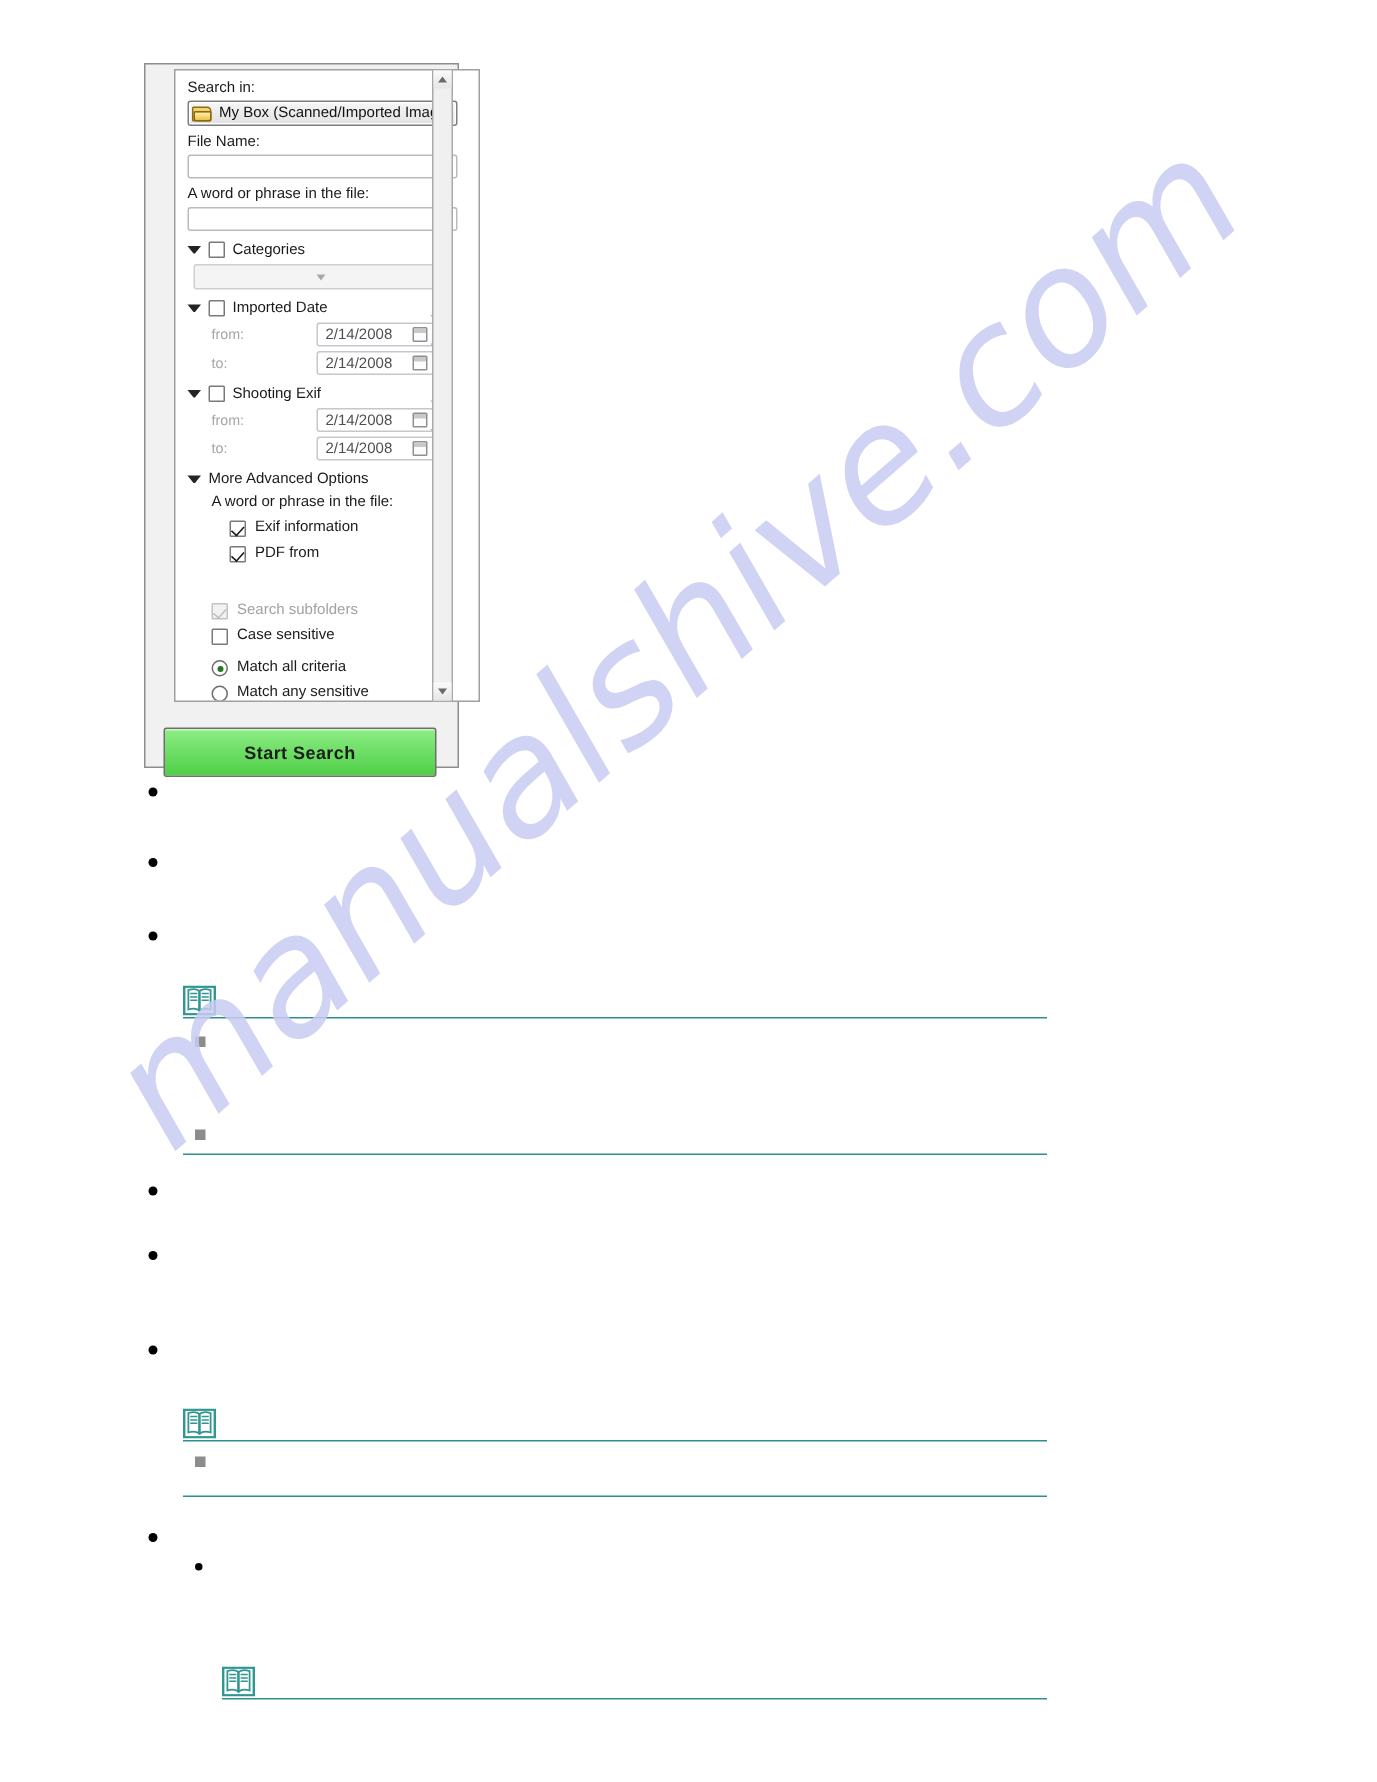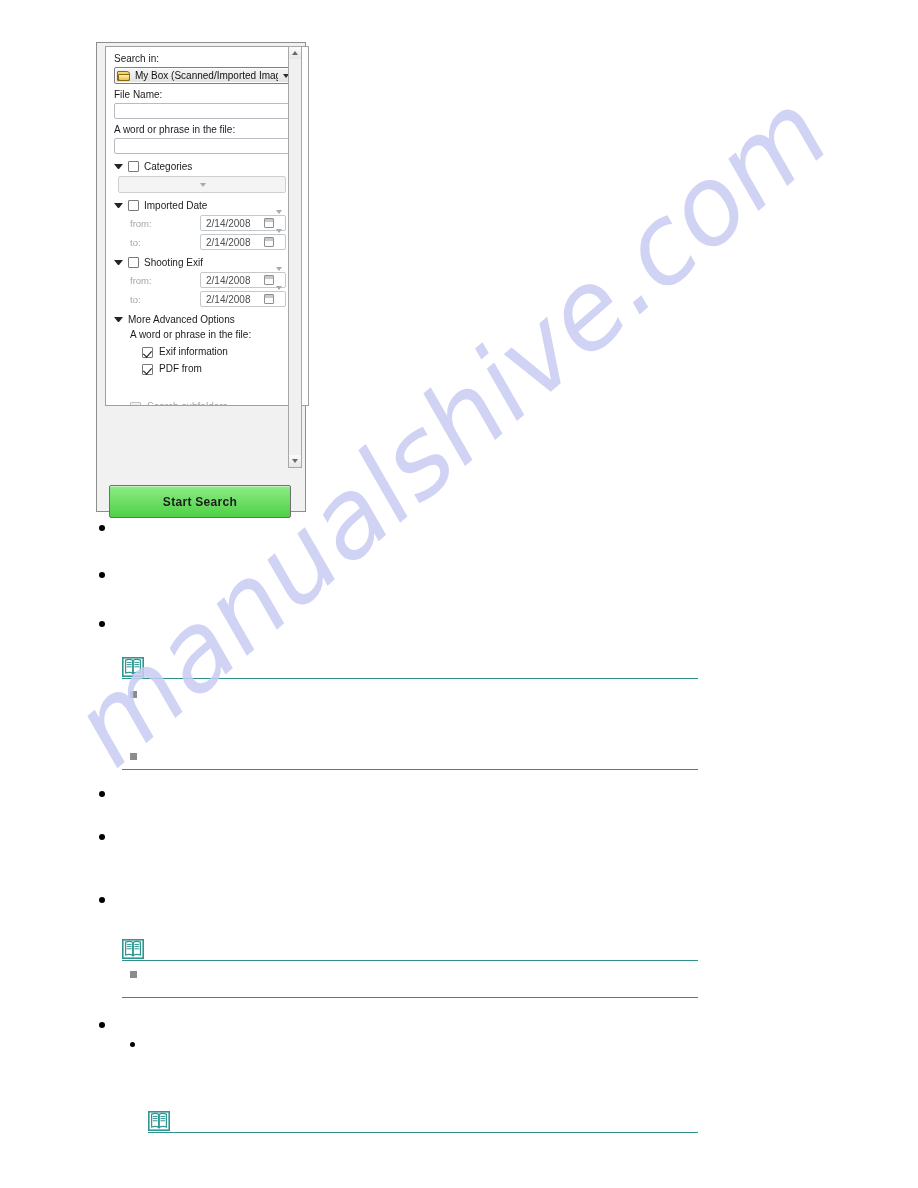--- a/index.html
+++ b/index.html
@@ -47,22 +47,22 @@
   #search-panel {
     position: absolute;
     left: 96px; top: 42px;
     width: 210px; height: 470px;
     background: #f1f1f1;
     border: 1px solid #8e8e8e;
     z-index: 10;
   }
   #panel-scroll-area {
     position: absolute;
-    left: 8px; top: 3px;
-    width: 204px; height: 360px;
+    left: 19px; top: 3px;
+    width: 204px; height: 422px;
     background: #ffffff;
     border: 1px solid #a0a0a0;
     overflow: hidden;
     padding-left: 45px;
   }
   #panel-inner {
     position: absolute;
     left: 0; top: 0;
     width: 190px; height: 420px;
     padding: 5px 6px 0 6px;

